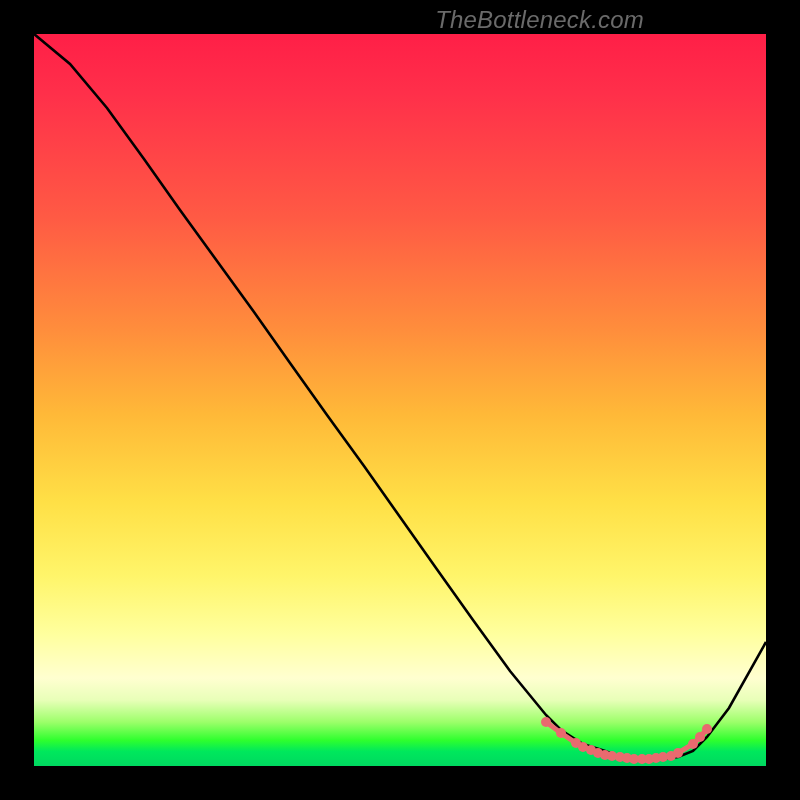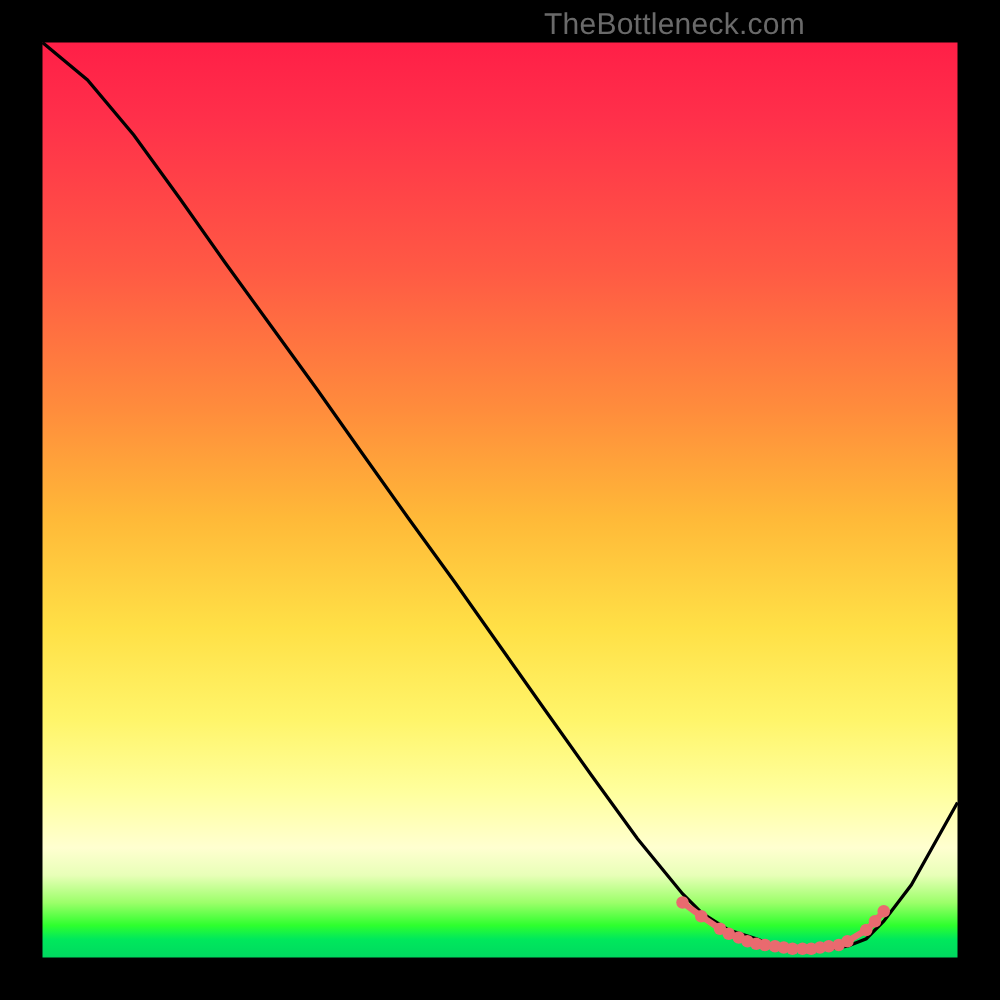--- a/index.html
+++ b/index.html
@@ -9,20 +9,21 @@
     height: 800px;
     background: #000;
     overflow: hidden;
     font-family: Arial, Helvetica, sans-serif;
   }
   .frame {
     position: relative;
     width: 652px;
     height: 800px;
     background: #000;
+    font-style: italic;
   }
   .plot {
     position: absolute;
     left: 34px;
     top: 34px;
     width: 732px;
     height: 732px;
     
     background: linear-gradient(
       to bottom,

